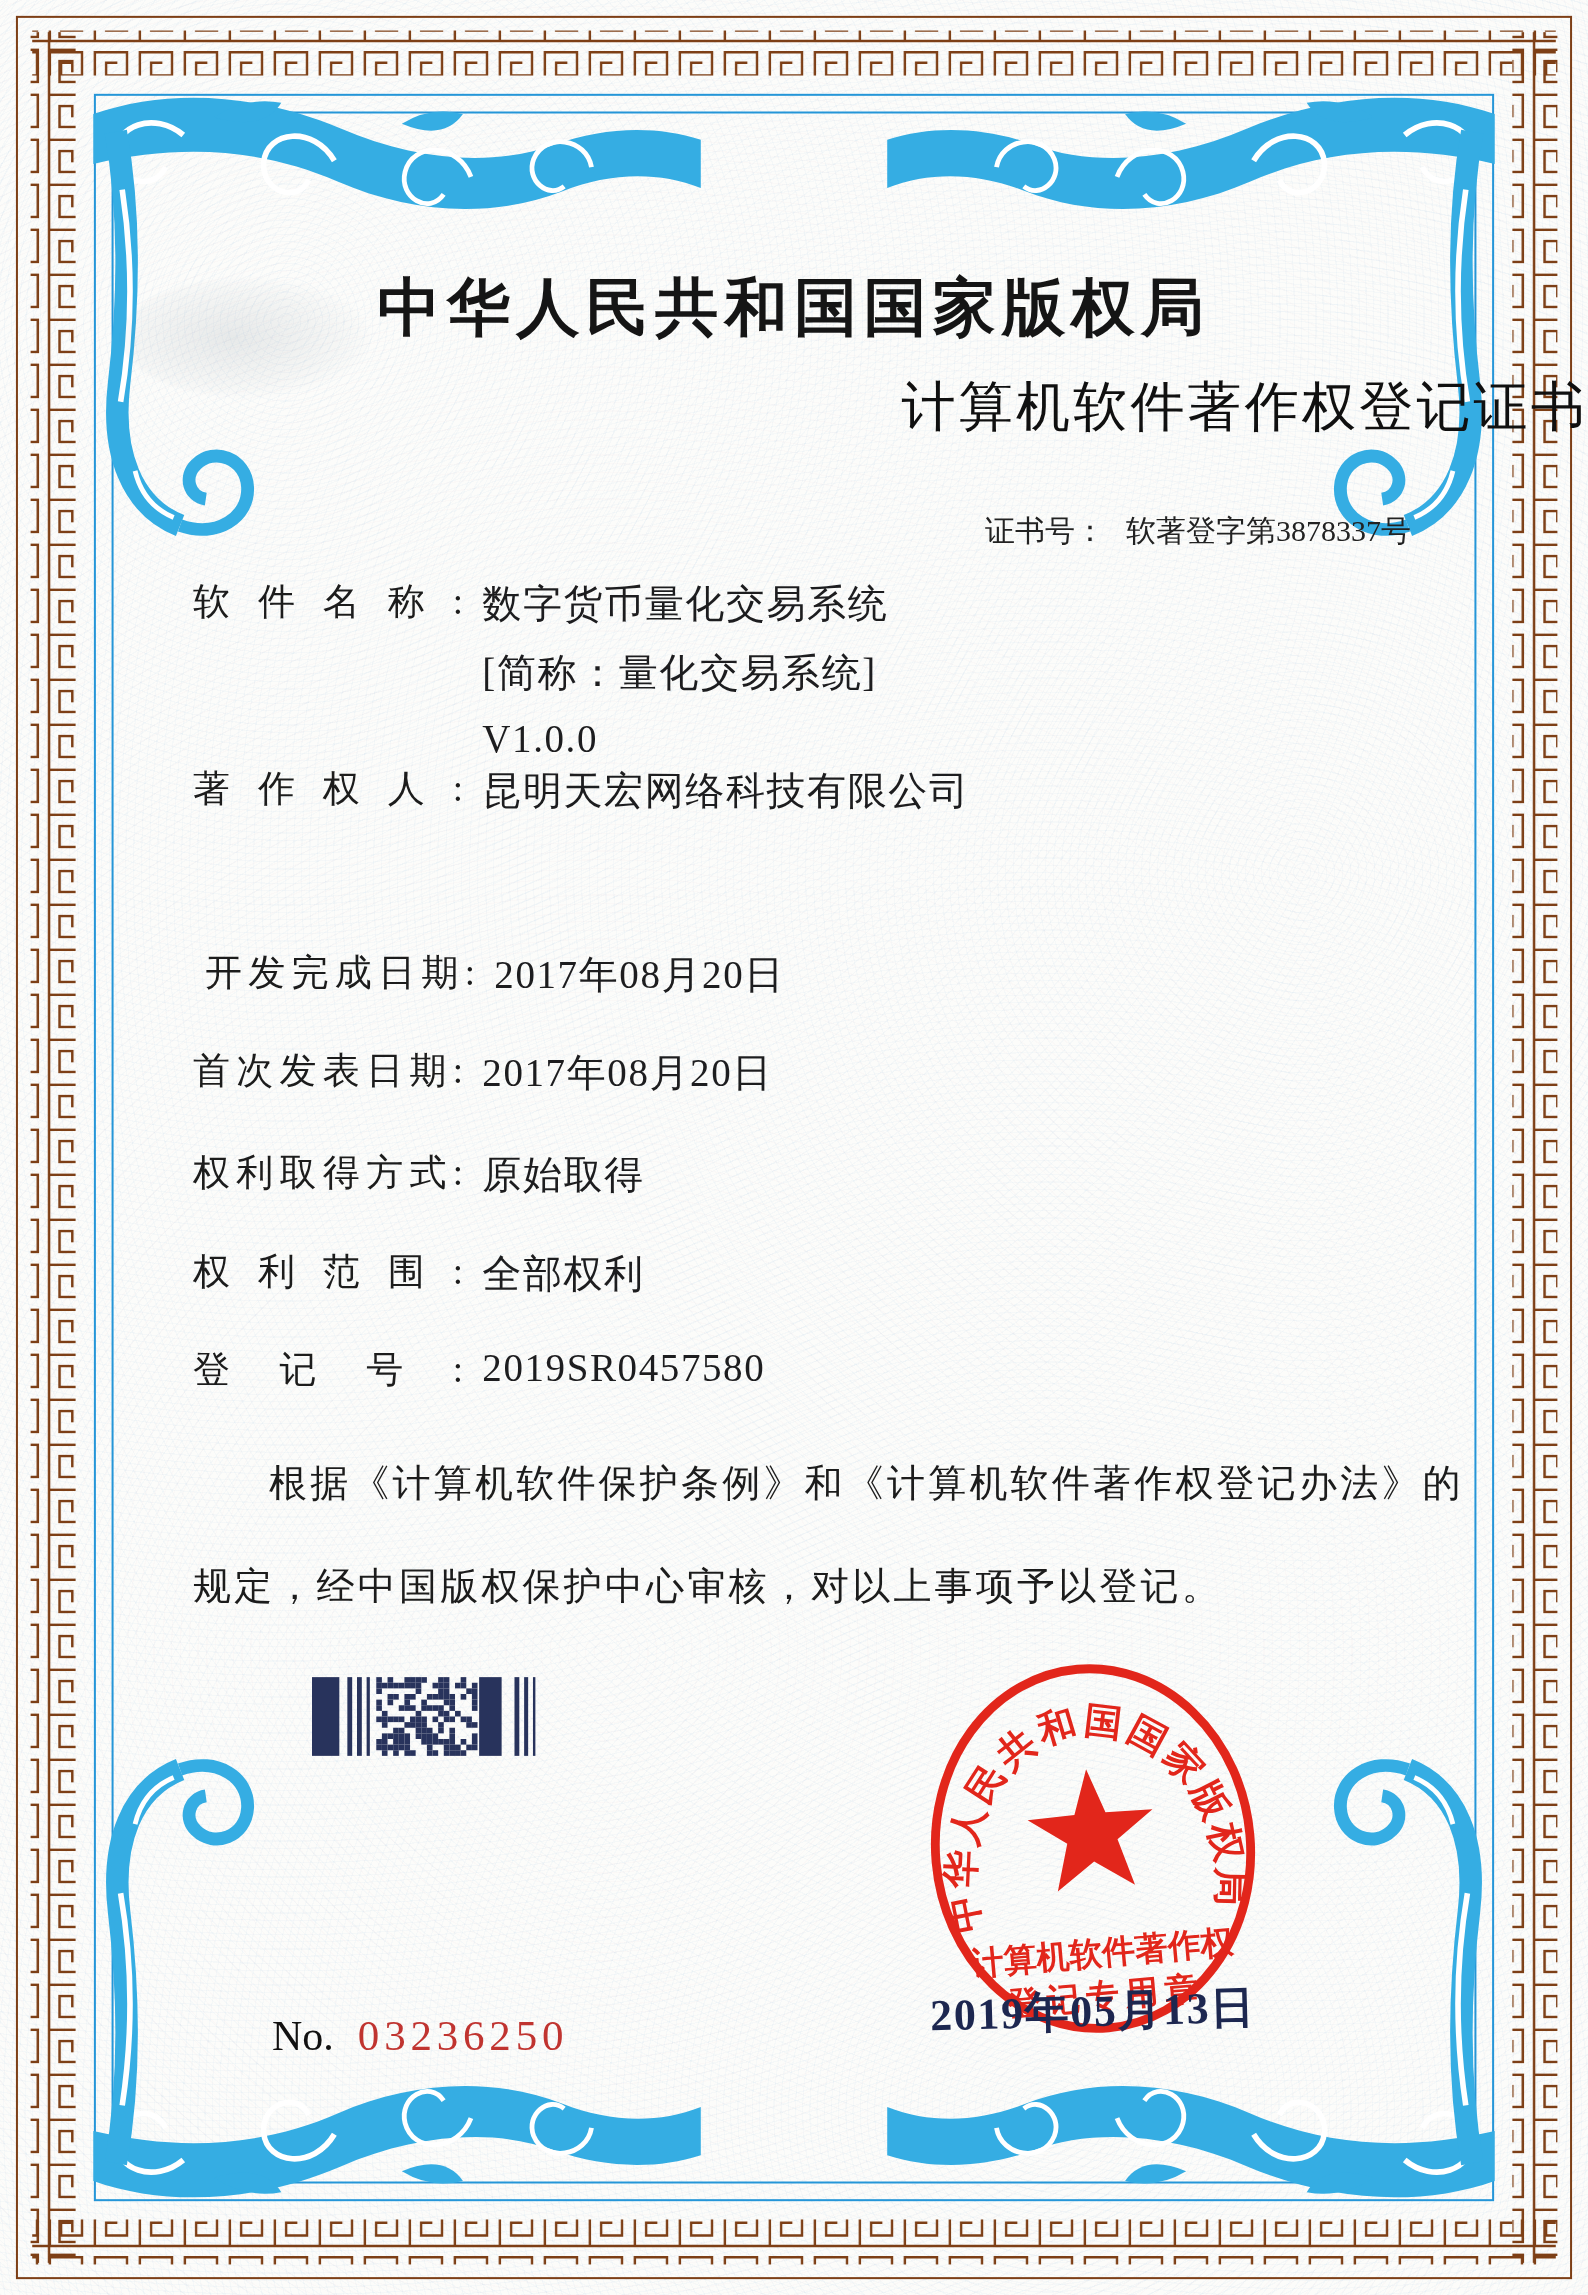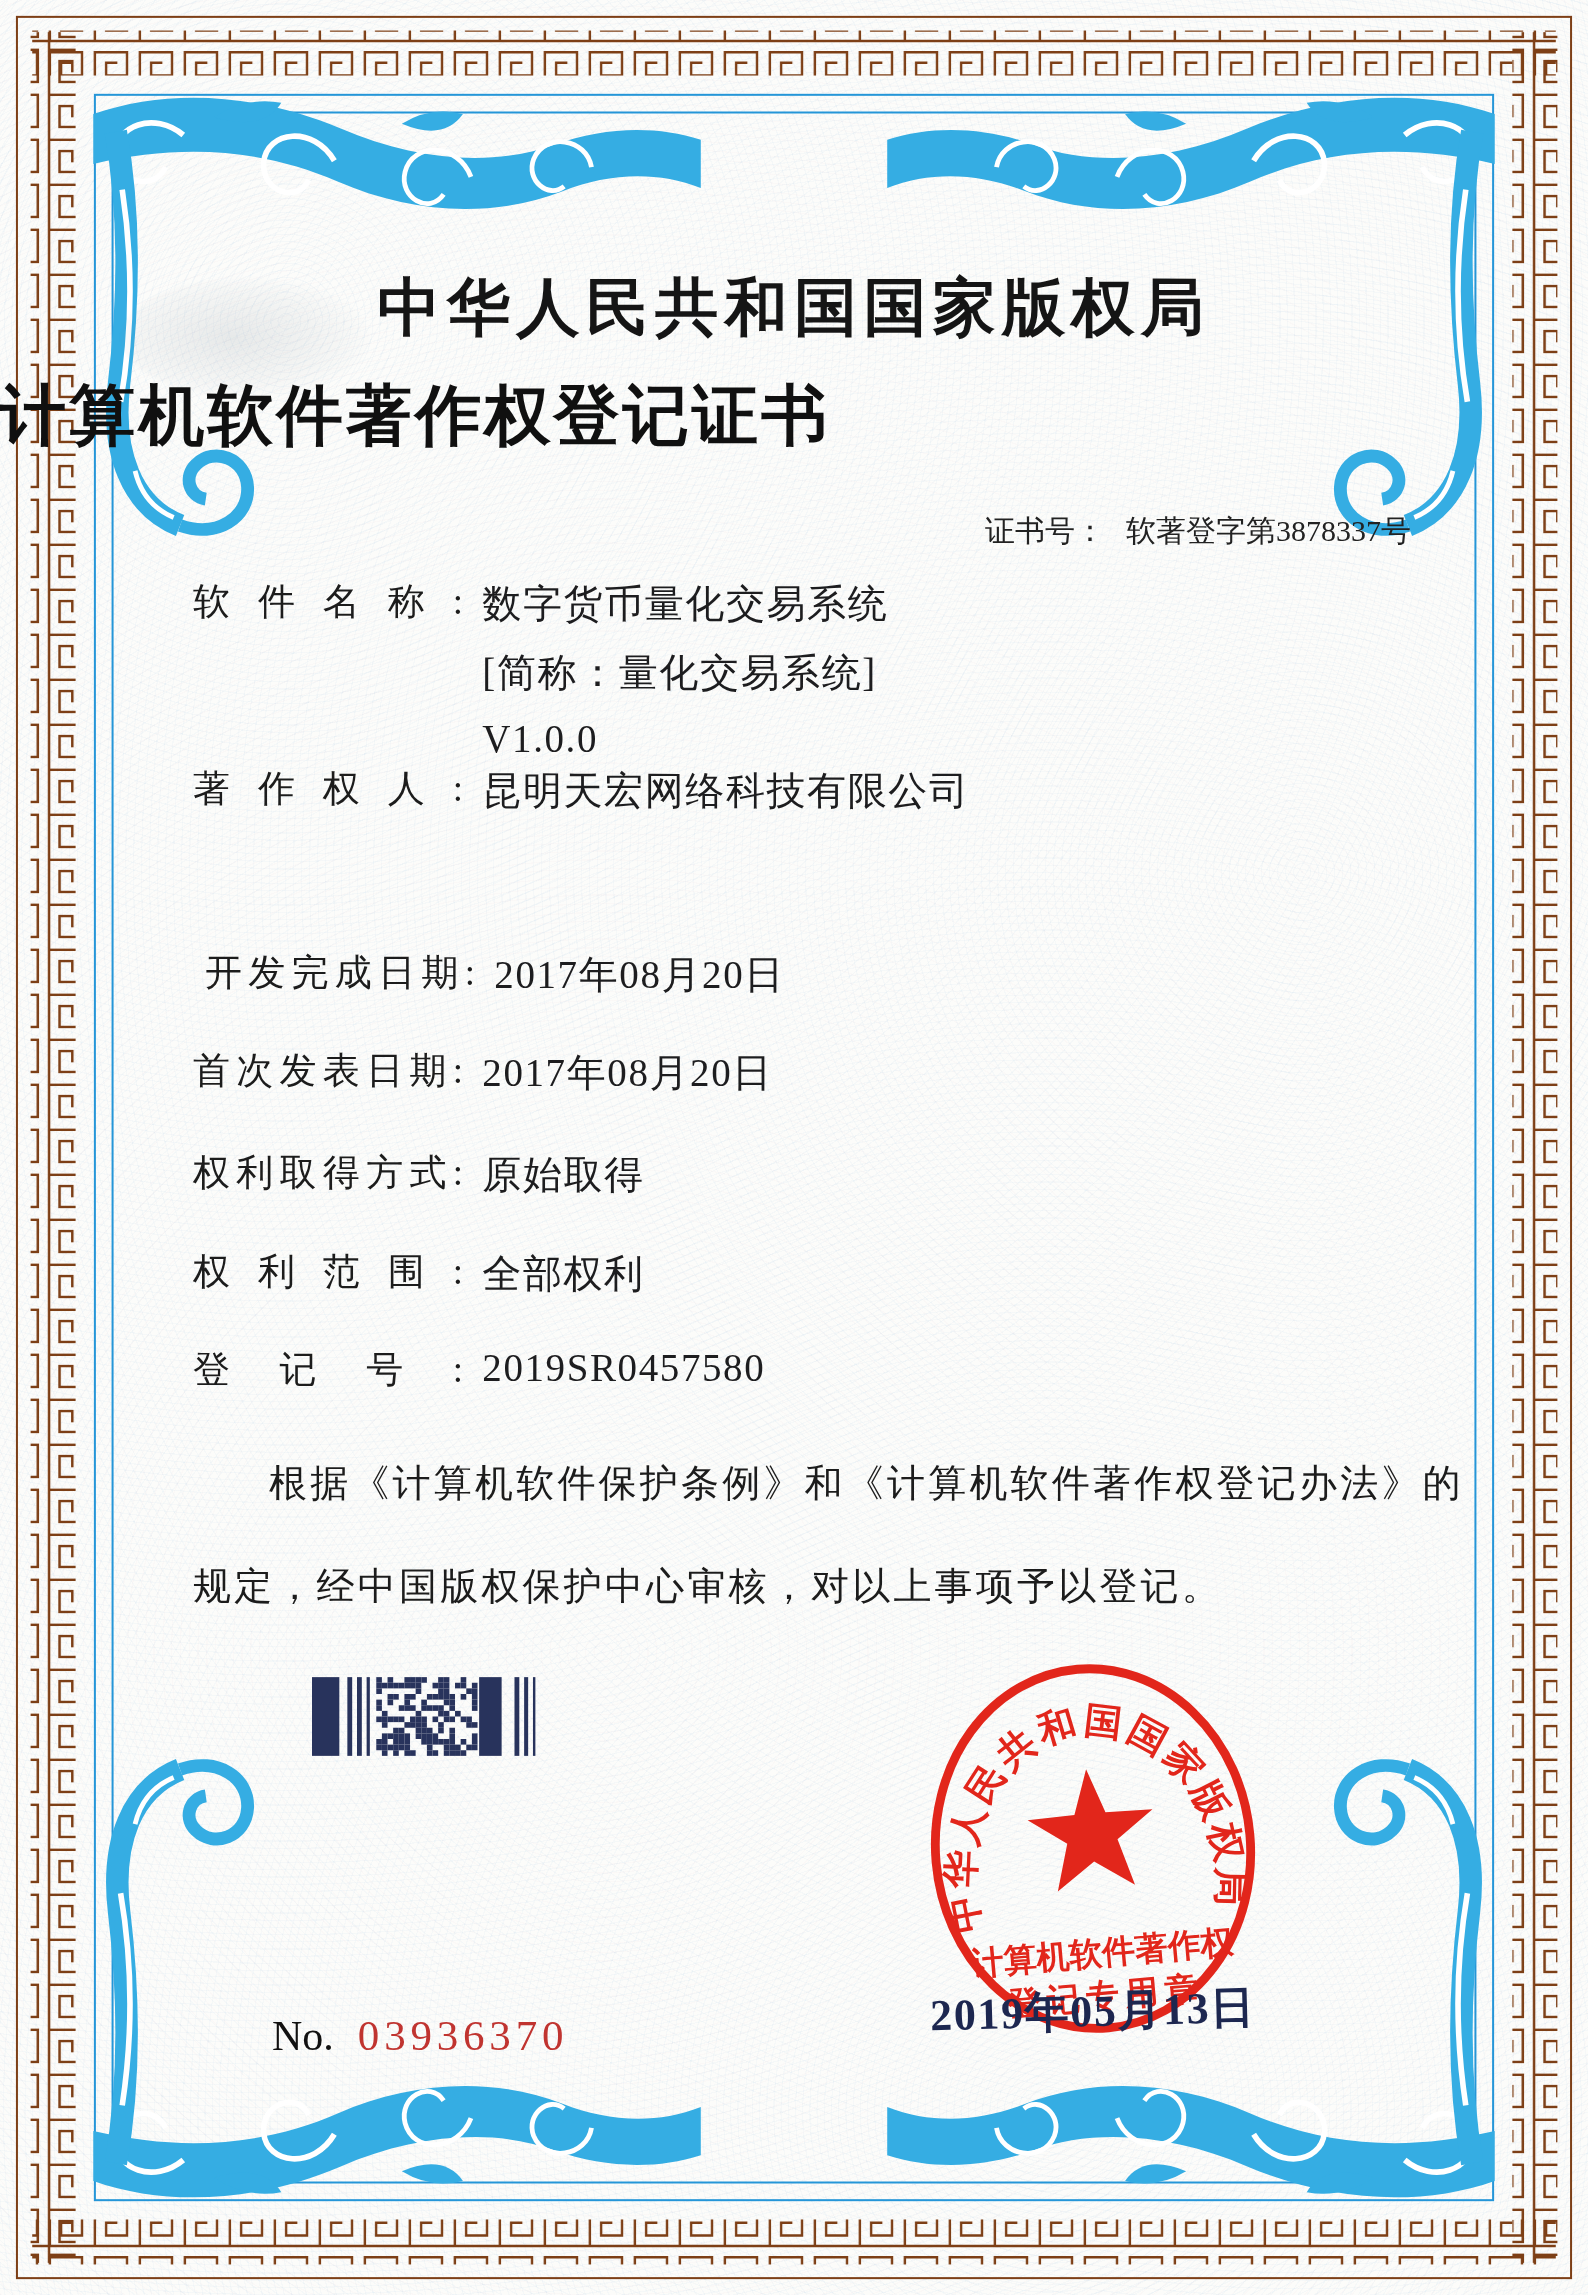--- a/index.html
+++ b/index.html
@@ -17,22 +17,22 @@
     font-family:"Liberation Serif","DejaVu Serif",serif;
     color:#1a1a1a;
   }
   .abs{position:absolute;}
   svg{display:block;}
   .title1{
     top:265px;left:0;right:0;text-align:center;
     font-size:63px;font-weight:bold;letter-spacing:6.4px;color:#151515;
   }
   .title2{
-    top:371px;left:0;right:0;text-align:left;
-    font-size:66px;font-weight:bold;letter-spacing:3.2px;color:#101010;
+    top:371px;left:0;right:0;text-align:right;
+    font-size:54px;font-weight:normal;letter-spacing:3.2px;color:#101010;
   }
   .certno{
     top:511px;left:985px;display:flex;align-items:baseline;
     font-size:30px;color:#222;
   }
   .certno .cnl{font-weight:normal;margin-right:21px;}
   .row{left:193px;display:flex;align-items:flex-start;}
   .lab{
     display:inline-block;width:270px;
     font-size:37px;color:#1c1c1c;
@@ -320,17 +320,17 @@
       <polygon fill="#e2261b" points="255,173 274.4,228.3 333,229.7 286.4,263.2 303.2,321.3 255,288 206.8,321.3 223.6,263.2 177,229.7 235.6,228.3"></polygon>
       <text x="255" y="416" text-anchor="middle" font-size="41" font-weight="bold" fill="#e2261b" font-family="Liberation Serif, DejaVu Serif, serif">计算机软件著作权</text>
       <text x="255" y="470" text-anchor="middle" font-size="41" font-weight="bold" letter-spacing="8" fill="#e2261b" font-family="Liberation Serif, DejaVu Serif, serif">登记专用章</text>
     </g>
   </svg>
 
   <div class="abs sealdate">2019年05月13日</div>
 
   <div class="abs serial">
     <span class="no">No.</span>
-    <span class="num">03936370</span>
+    <span class="num">03236250</span>
   </div>
 
 </div>
 
 
 </body></html>

